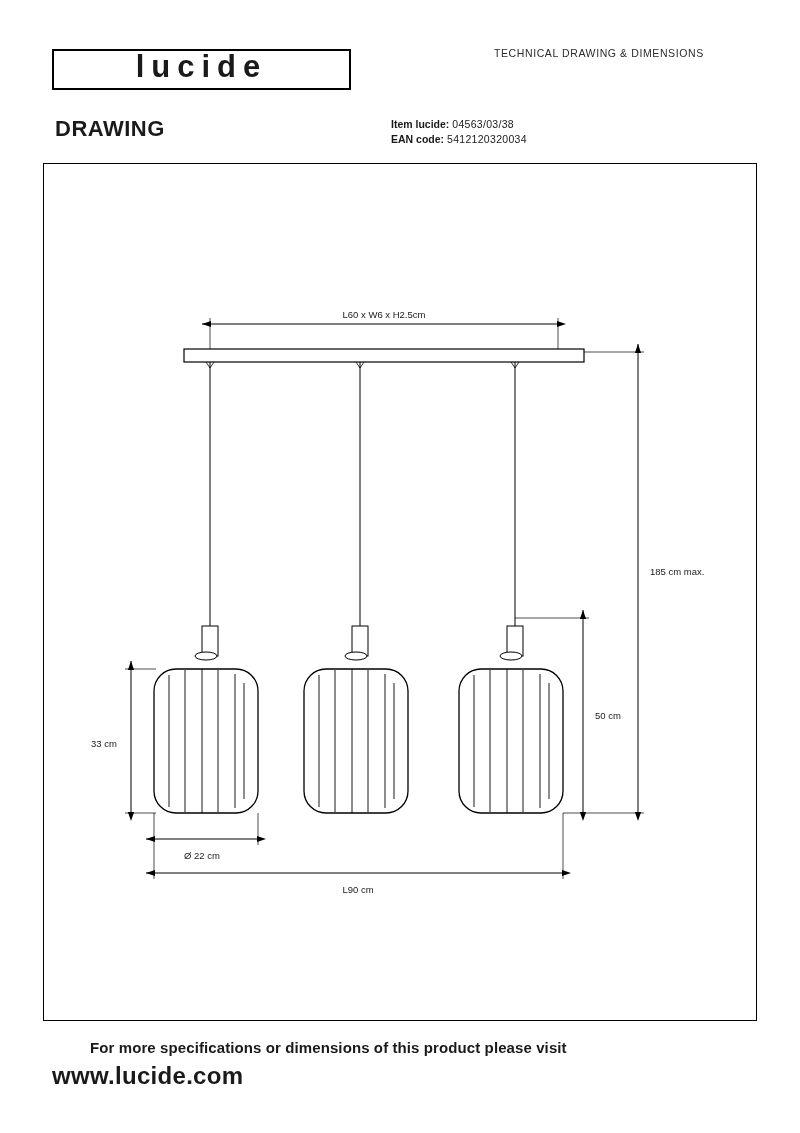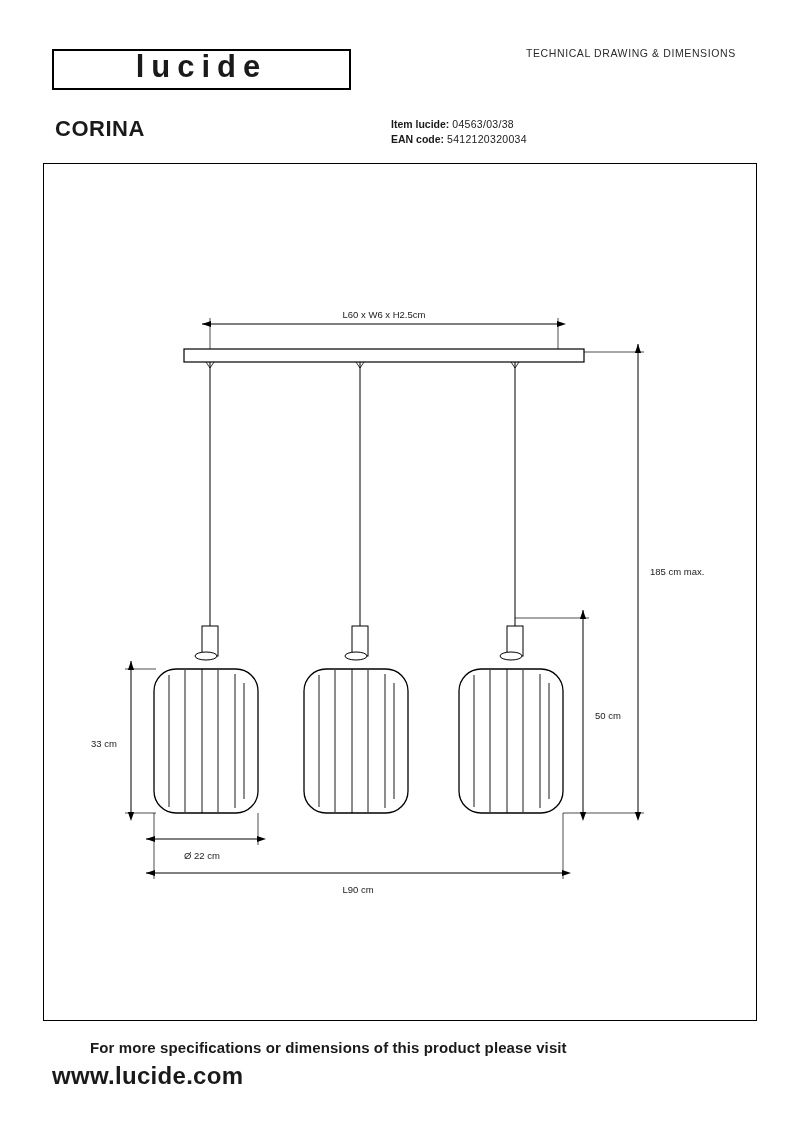--- a/index.html
+++ b/index.html
@@ -48,21 +48,20 @@
     font-family: "Liberation Sans", sans-serif;
   }
   .tech-label {
     position: absolute;
     left: 494px;
     top: 47px;
     font-size: 10.5px;
     letter-spacing: 0.6px;
     color: #2b2b2b;
     font-weight: 400;
-    margin-left: 32px;
   }
   .product-title {
     position: absolute;
     left: 55px;
     top: 116px;
     font-size: 22px;
     font-weight: 700;
     letter-spacing: 0.5px;
   }
   .meta {
@@ -125,21 +124,21 @@
 <body>
 
 <div class="page">
 
   <div class="logo-box"></div>
   <div class="logo-text">
     <span>lucide</span>
   </div>
   <div class="tech-label">TECHNICAL DRAWING &amp; DIMENSIONS</div>
 
-  <div class="product-title">CORINA</div>
+  <div class="product-title">DRAWING</div>
 
   <div class="meta">
     <div class="row">
       <span class="k">Item lucide:</span>
       <span class="v">04563/03/38</span>
     </div>
     <div class="row">
       <span class="k">EAN code:</span>
       <span class="v">5412120320034</span>
     </div>

